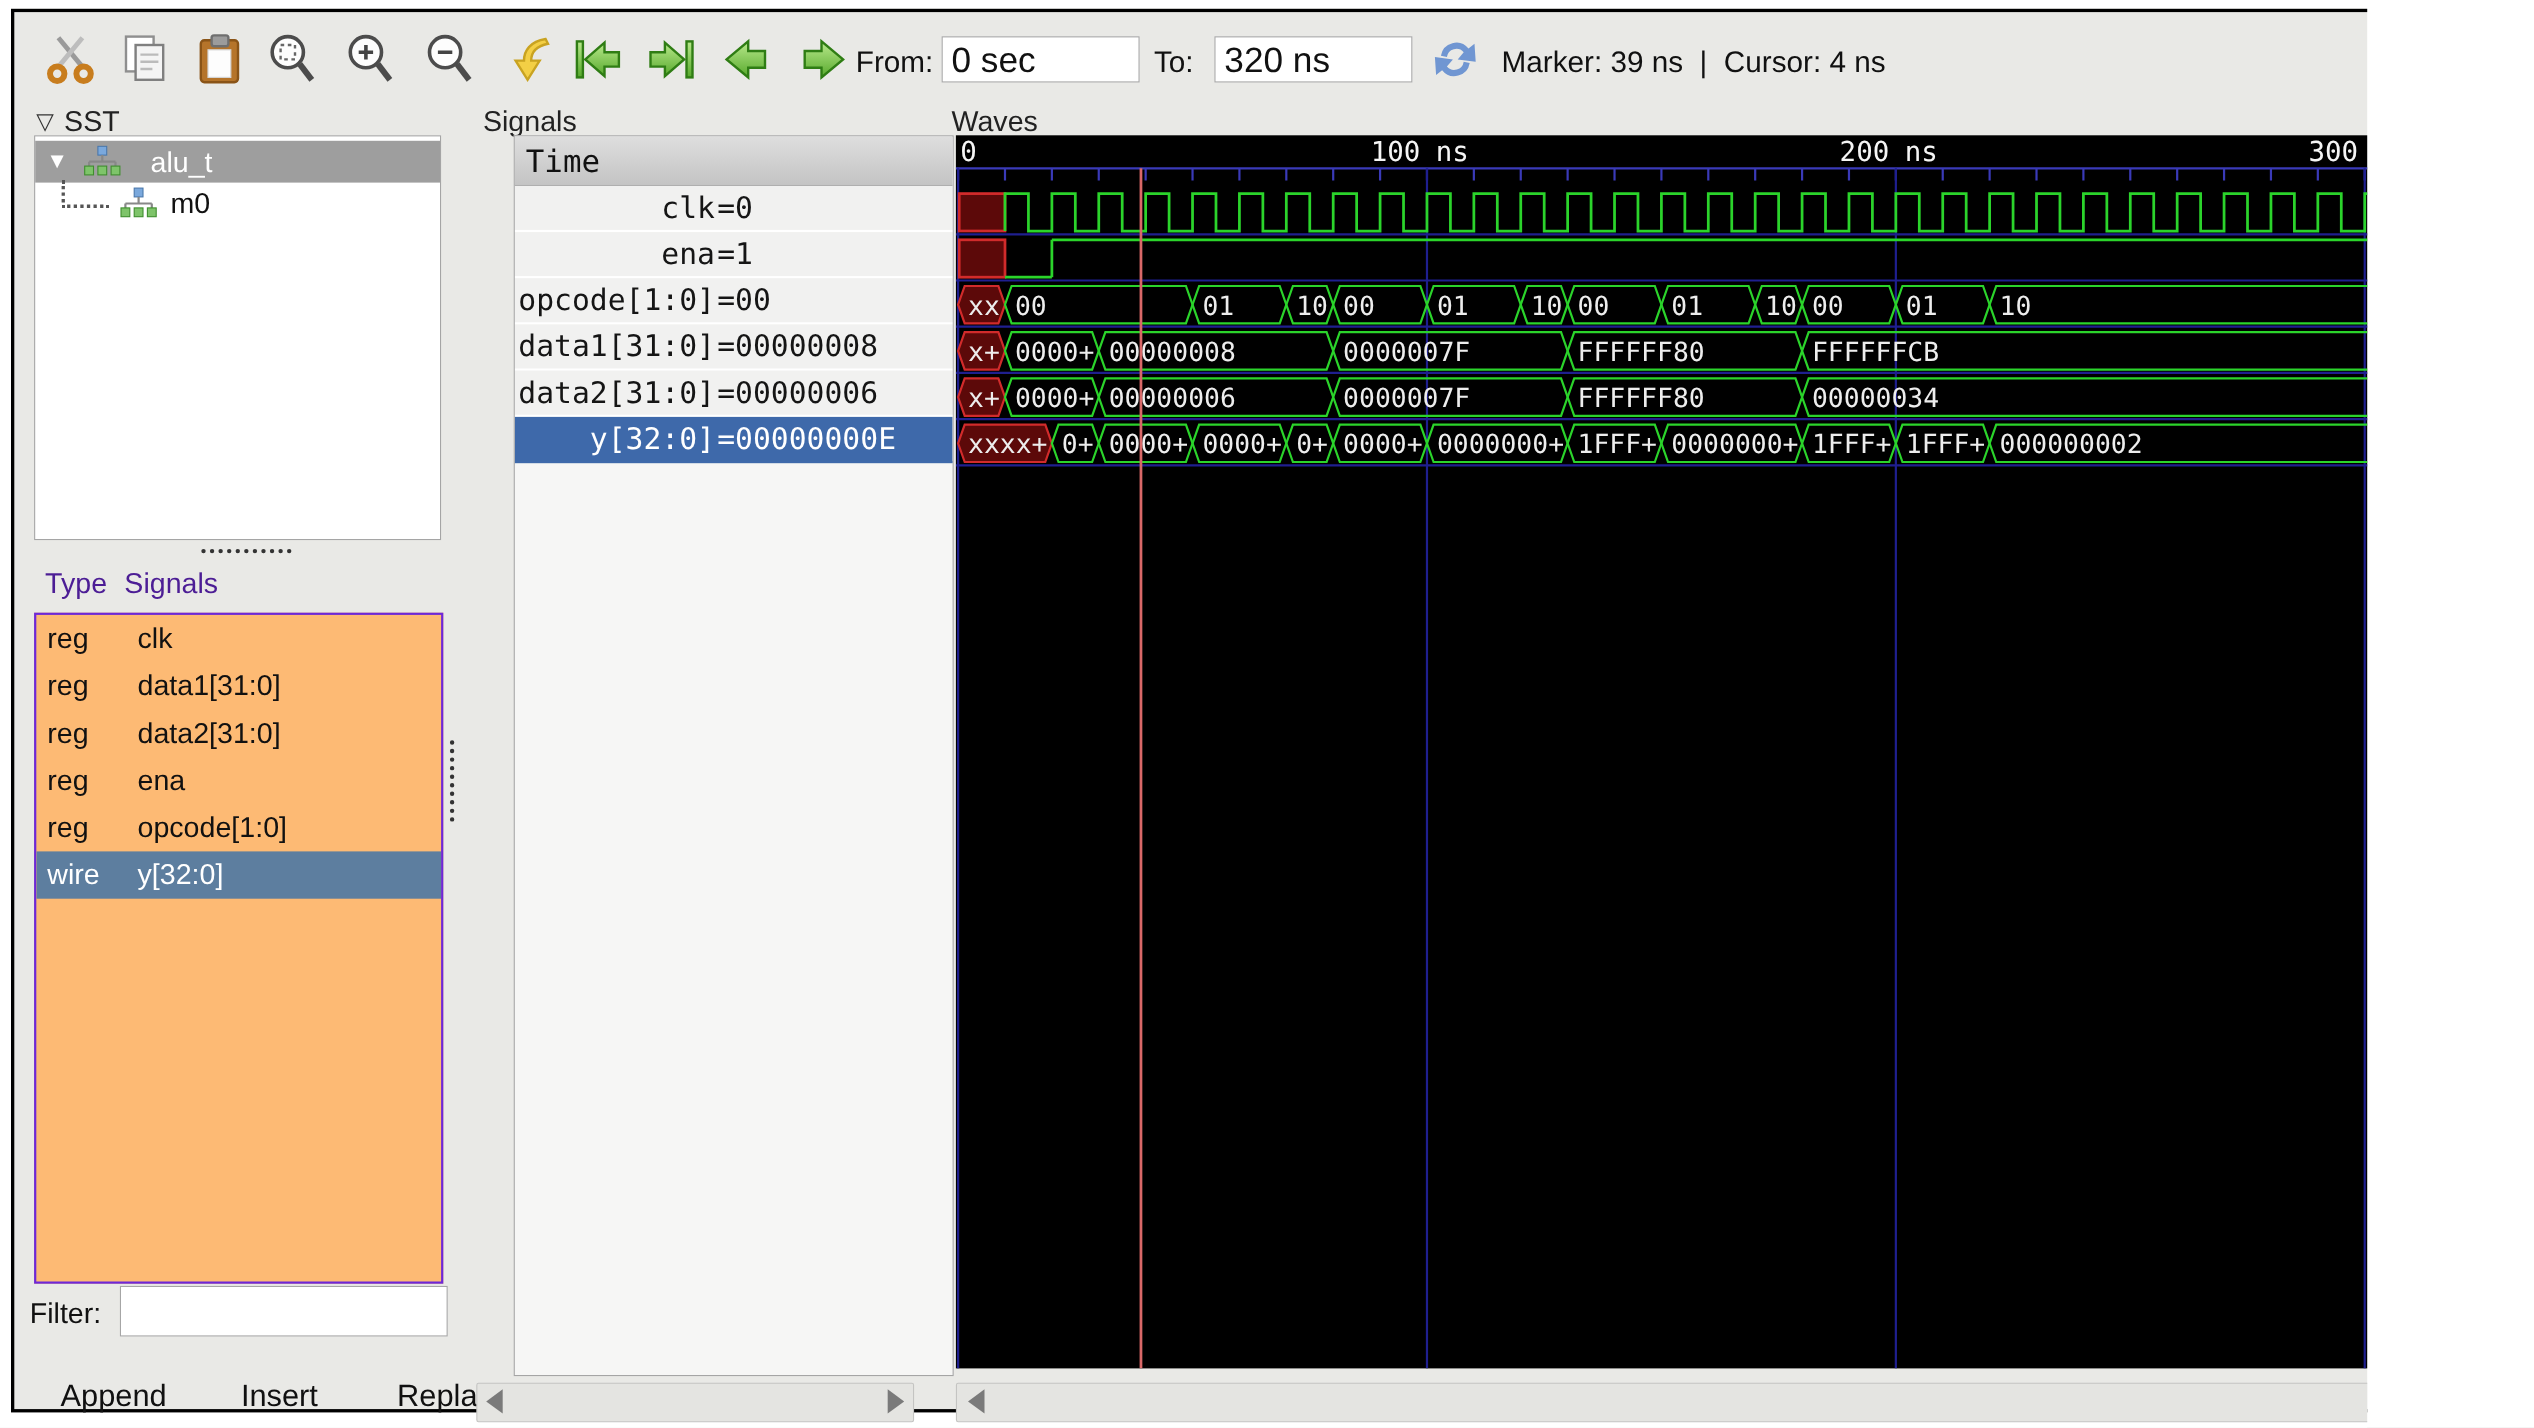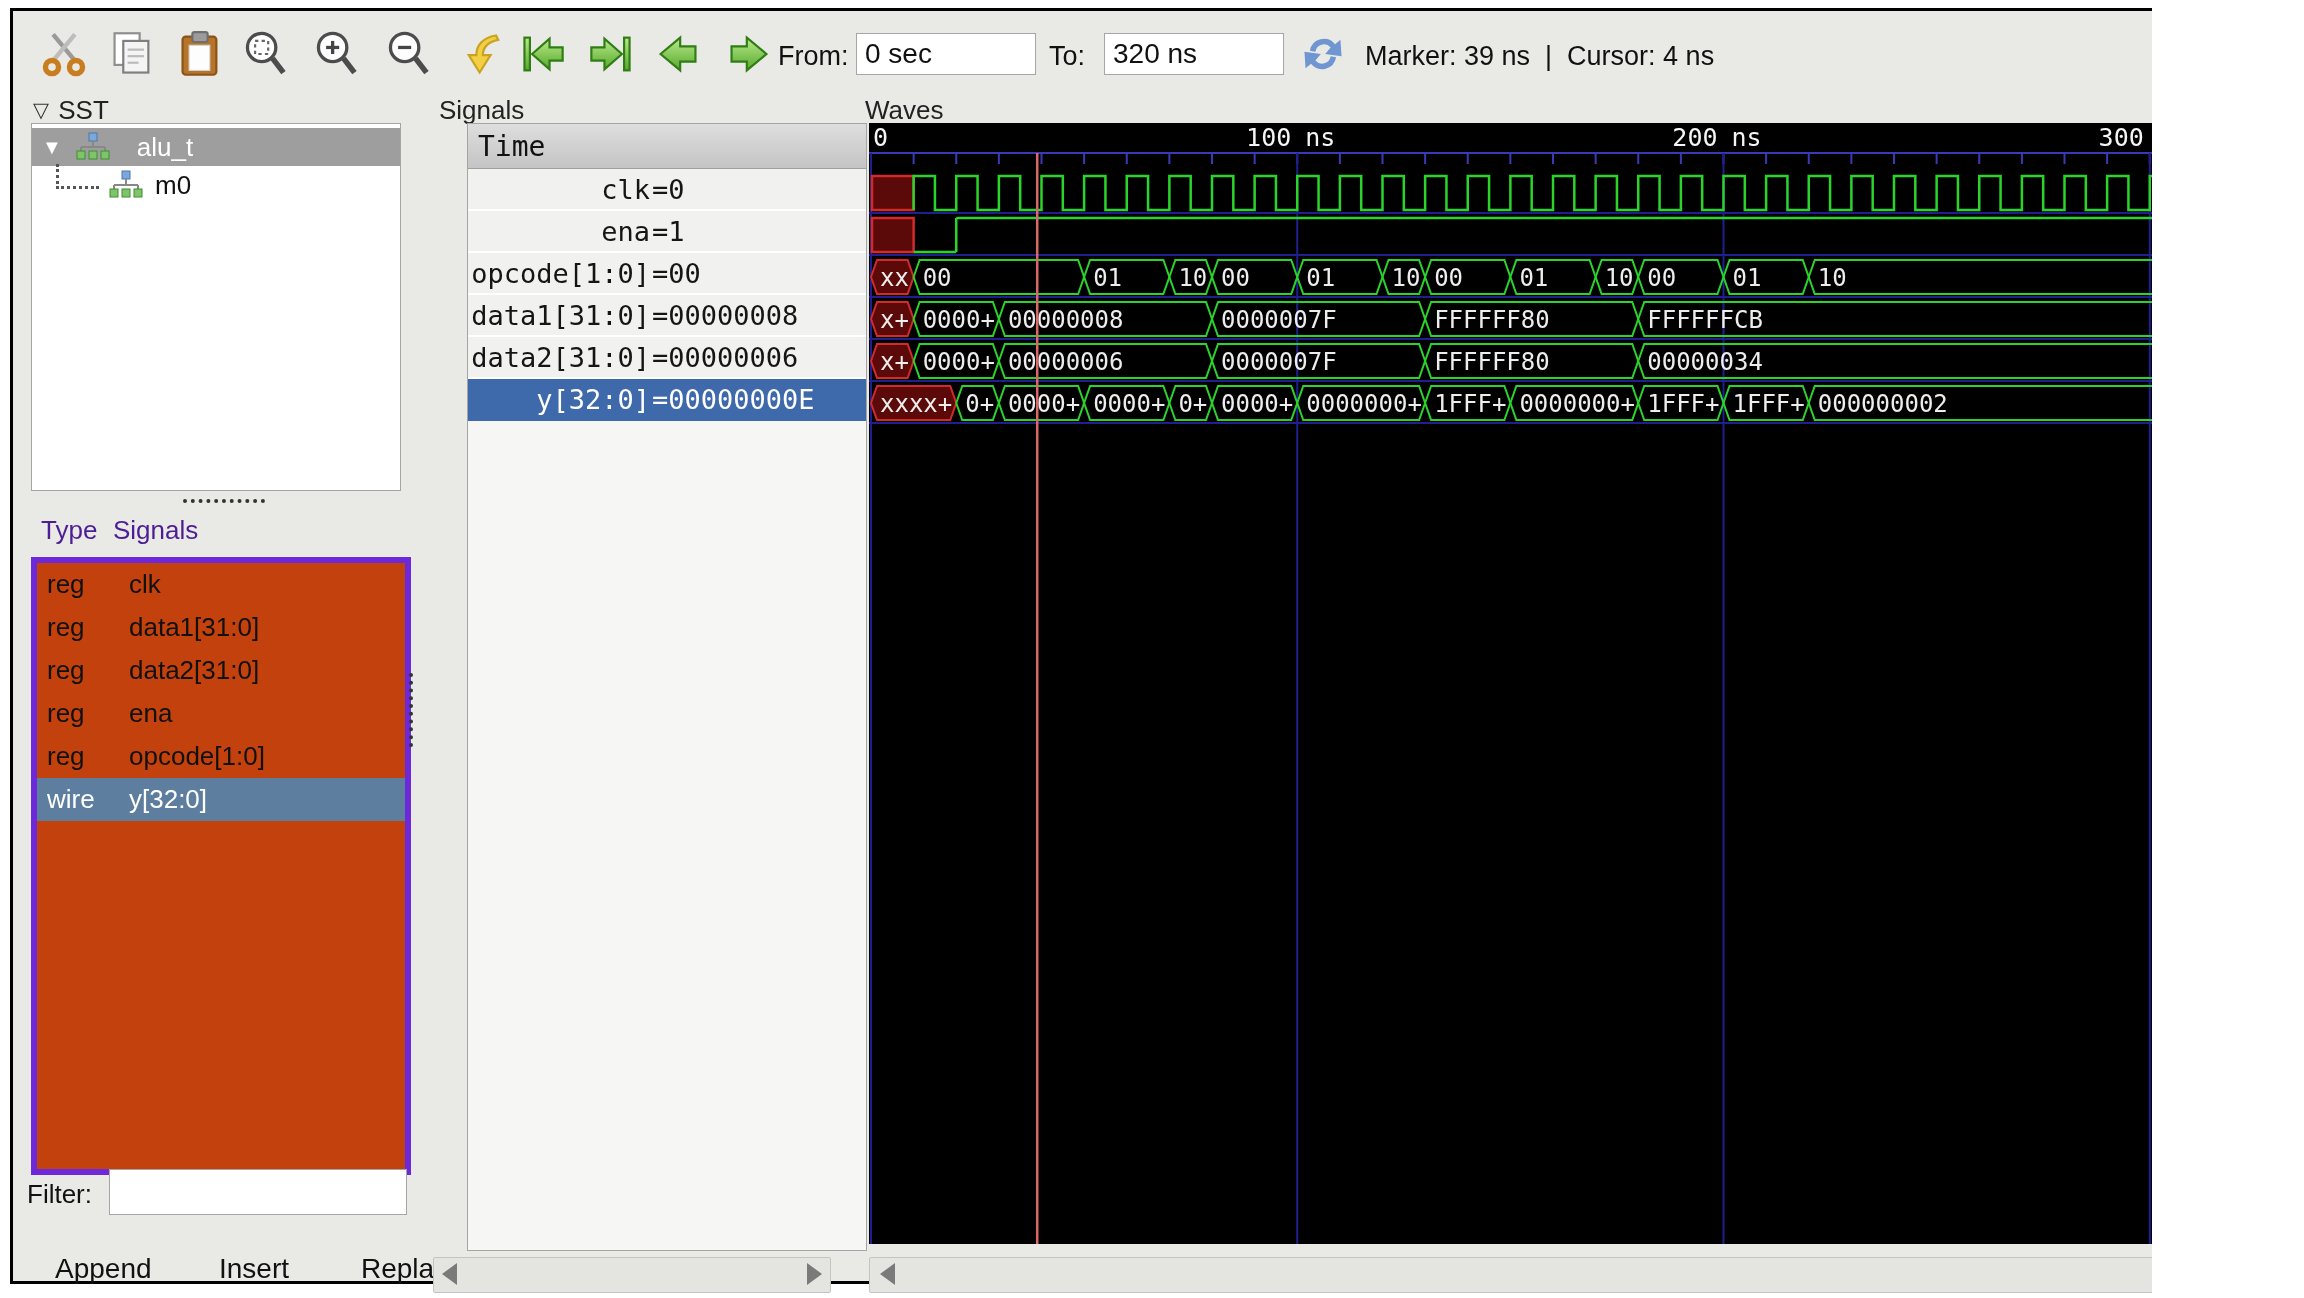--- a/index.html
+++ b/index.html
@@ -5,32 +5,32 @@
   html,body{margin:0;padding:0;background:#ffffff;}
   .stage{position:relative;width:2152px;height:1298px;background:#fff;
          font-family:"Liberation Sans", sans-serif;overflow:hidden;}
   .app{position:absolute;left:10px;top:8px;width:2278px;height:1270px;
        border:3px solid #000;background:#e9e9e6;}
   
   .toolbar{position:absolute;left:0;top:0;width:100%;height:80px;}
   .tbtn{position:absolute;top:18px;width:50px;height:50px;display:flex;align-items:center;justify-content:center;}
   .tlabel{position:absolute;top:30px;font-size:27px;color:#111;}
   .tinput{position:absolute;top:22px;height:40px;background:#fff;border:1px solid #a6a6a6;
-          font-size:28px;font-family:"Liberation Sans",sans-serif;padding:0 0 0 8px;color:#111;}
+          font-size:32px;font-family:"Liberation Sans",sans-serif;padding:0 0 0 8px;color:#111;}
   .status{position:absolute;top:30px;font-size:27px;color:#111;white-space:pre;}
   
   .sst-header{position:absolute;left:18px;top:84px;font-size:26px;color:#222;}
   .tri-open{display:inline-block;transform:scale(.8);color:#333;}
   .treebox{position:absolute;left:18px;top:112px;width:368px;height:366px;background:#fff;border:1px solid #a5a5a5;}
   .treerow{position:relative;height:38px;display:flex;align-items:center;font-size:26px;color:#111;}
   .treerow.sel{background:#9e9e9e;color:#fff;}
   .hdots{position:absolute;left:170px;top:488px;width:82px;border-top:4px dotted #333;}
   .vdots{position:absolute;width:0;height:74px;border-left:4px dotted #333;}
   .cols-header{position:absolute;top:504px;font-size:26px;color:#4c1d95;}
-  .listbox{position:absolute;left:18px;top:546px;width:368px;height:606px;background:#c2410c;border:6px solid #6d28d9;overflow:hidden;}
+  .listbox{position:absolute;left:18px;top:546px;width:368px;height:606px;background:#fdba74;border:2px solid #6d28d9;overflow:hidden;}
   .brow{height:43px;display:flex;align-items:center;font-size:26px;color:#111;}
   .brow .btype{width:72px;margin-left:10px;}
   .brow .bname{margin-left:10px;}
   .brow.sel{background:#5d7e9f;color:#fff;}
   .filter-label{position:absolute;left:14px;top:1168px;font-size:26px;color:#111;}
   .filter-input{position:absolute;left:96px;top:1158px;width:284px;height:44px;background:#fff;border:1px solid #a6a6a6;
                 font-size:26px;padding:0 6px;font-family:"Liberation Sans",sans-serif;}
   .actionbtn{position:absolute;top:1236px;font-size:28px;color:#111;background:transparent;border:none;
              font-family:"Liberation Sans",sans-serif;padding:6px 14px;}
   

